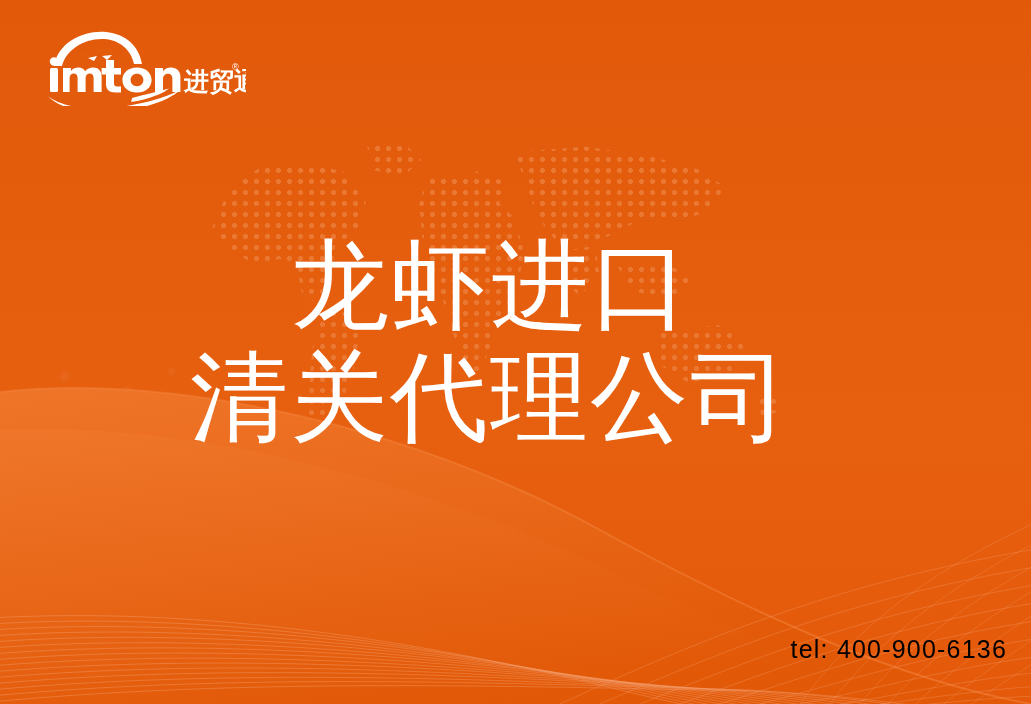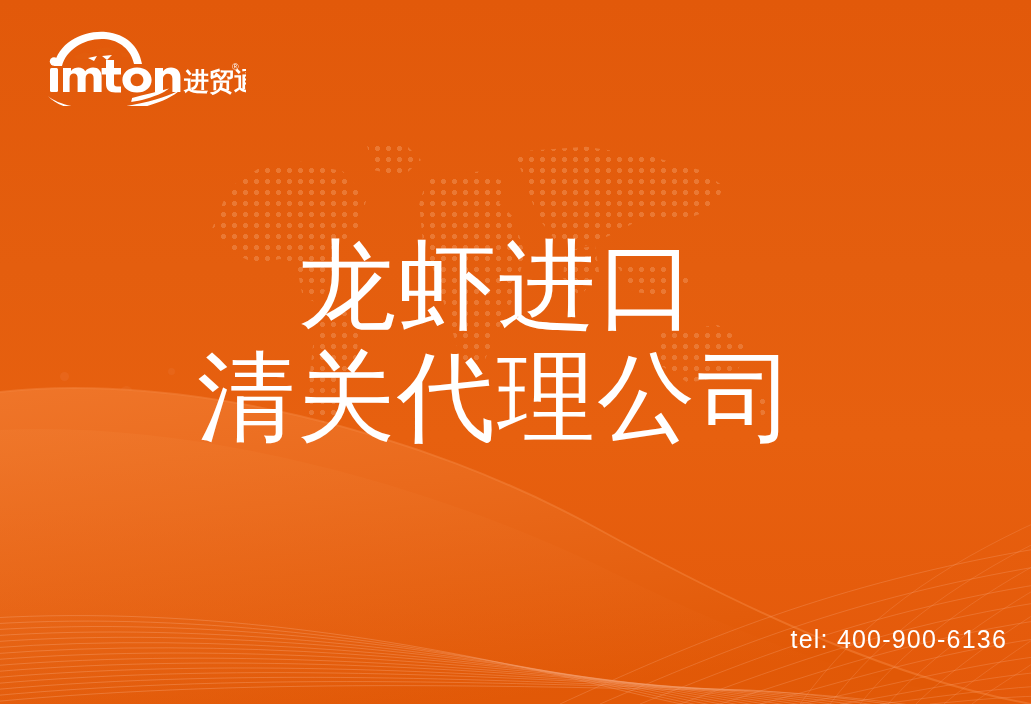--- a/index.html
+++ b/index.html
@@ -96,21 +96,21 @@
     top: 26px;
     width: 210px;
     height: 80px;
   }
   #logo svg { display: block; }
 
   
 
   #headline {
     position: absolute;
-    left: 8px;
+    left: 1px;
     top: 233px;
     width: 972px;
     text-align: center;
     color: #ffffff;
     font-family: "Liberation Sans", "DejaVu Sans", sans-serif;
     font-weight: 400;
     letter-spacing: 2px;
     line-height: 1.08;
     white-space: nowrap;
   }
@@ -119,22 +119,22 @@
     font-size: 98px;
   }
   #headline-line-1 { margin-left: 8px; }
   #headline-line-2 { margin-left: 6px; margin-top: 6px; }
 
   
 
   #tel {
     position: absolute;
     right: 24px;
-    bottom: 50px;
-    color: #ffffff;
+    bottom: 40px;
+    color: #000000;
     font-size: 25px;
     letter-spacing: 1.2px;
     font-family: "Liberation Sans", "DejaVu Sans", sans-serif;
   }
 </style>
 </head>
 <body>
 
 <div id="banner">
 

